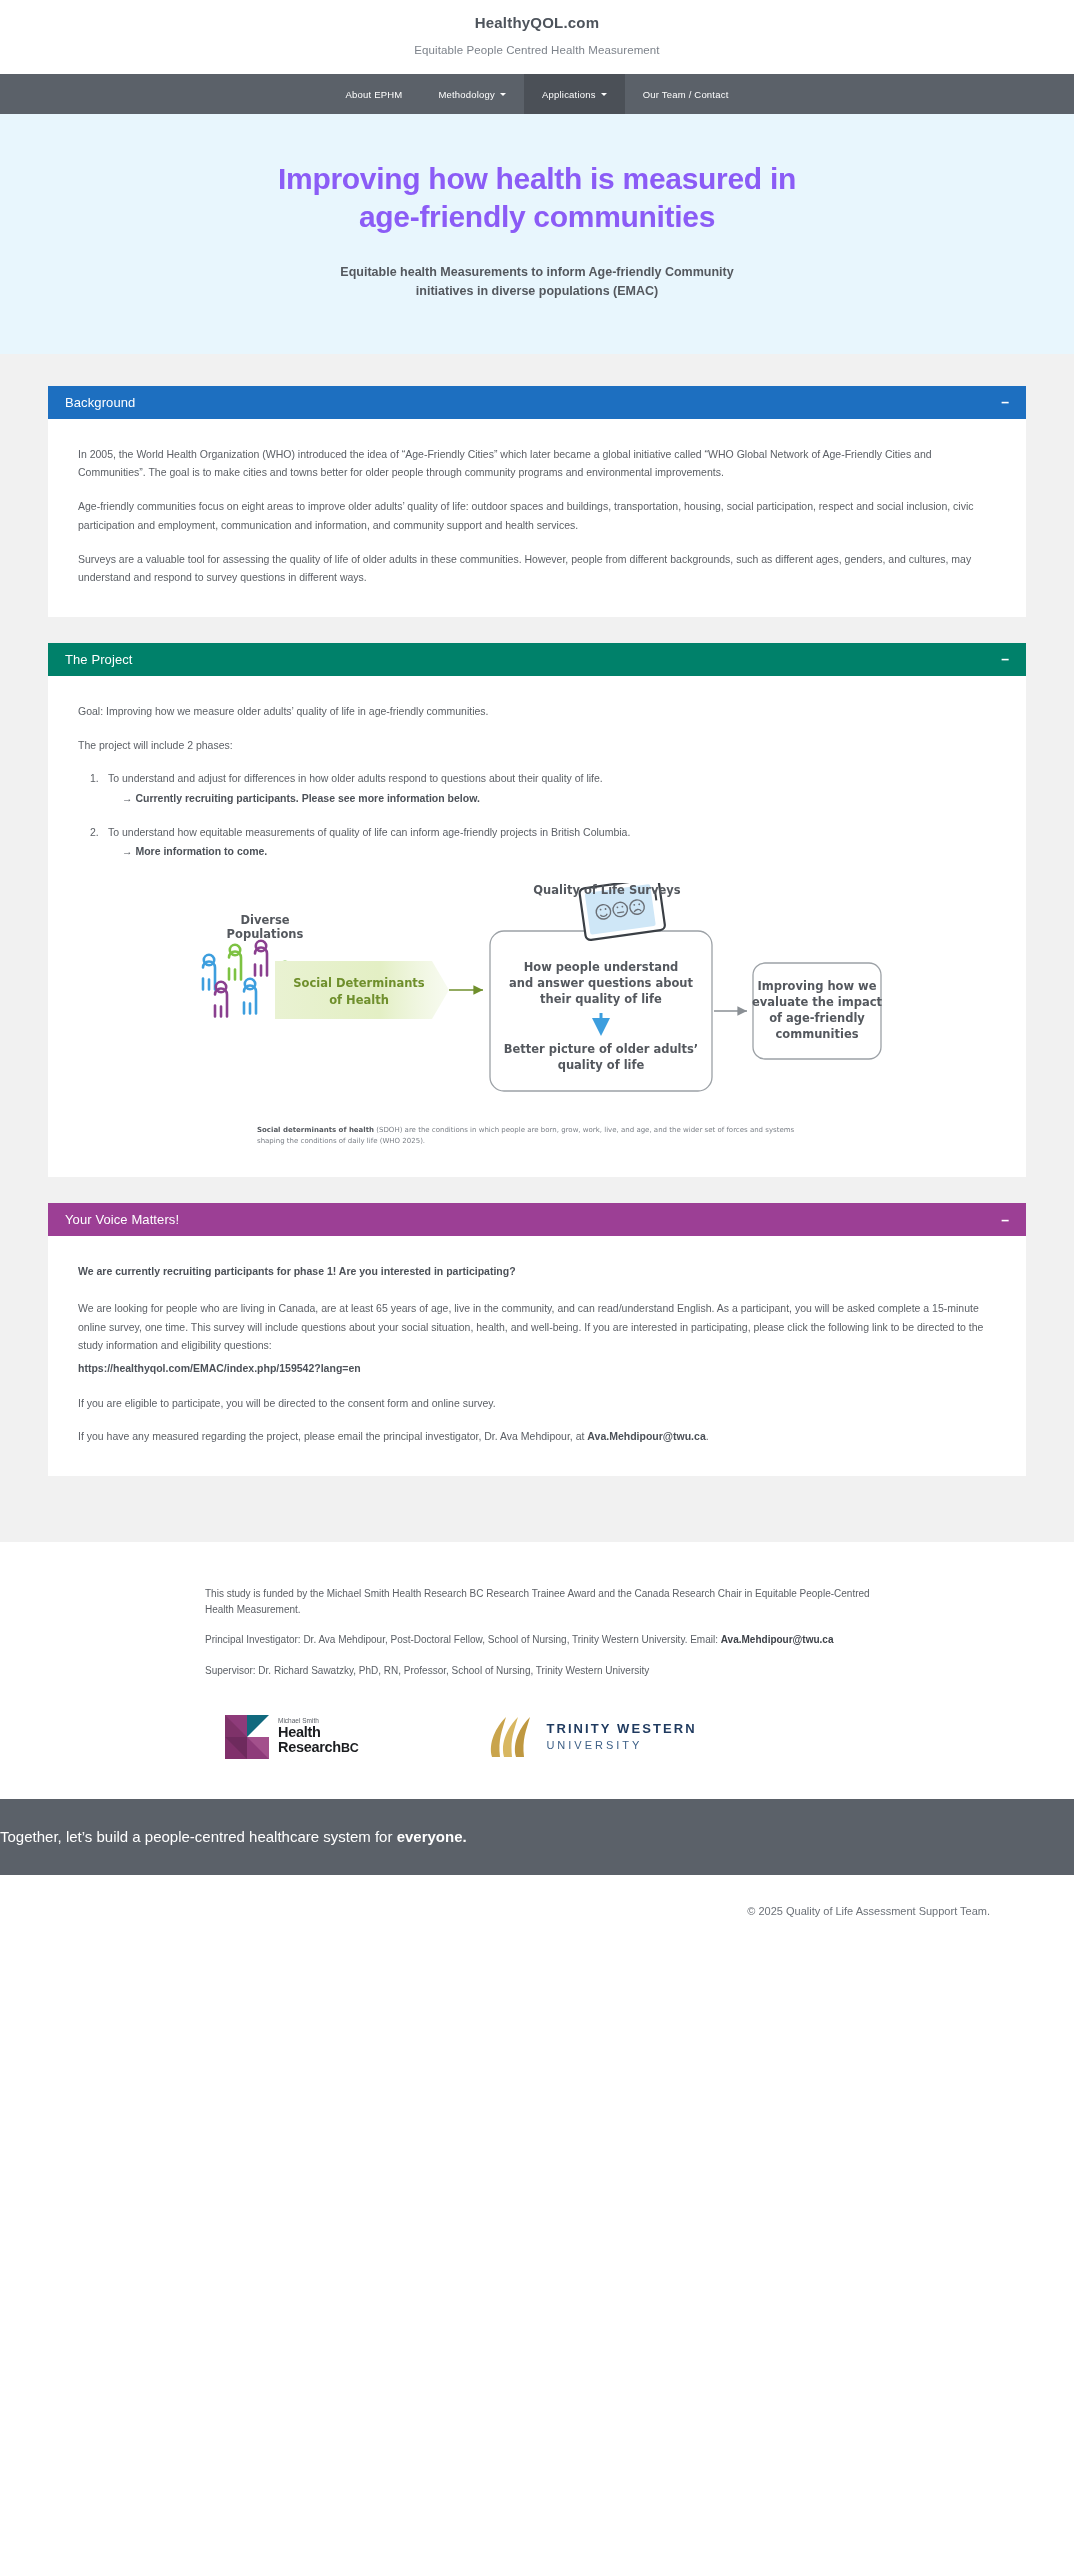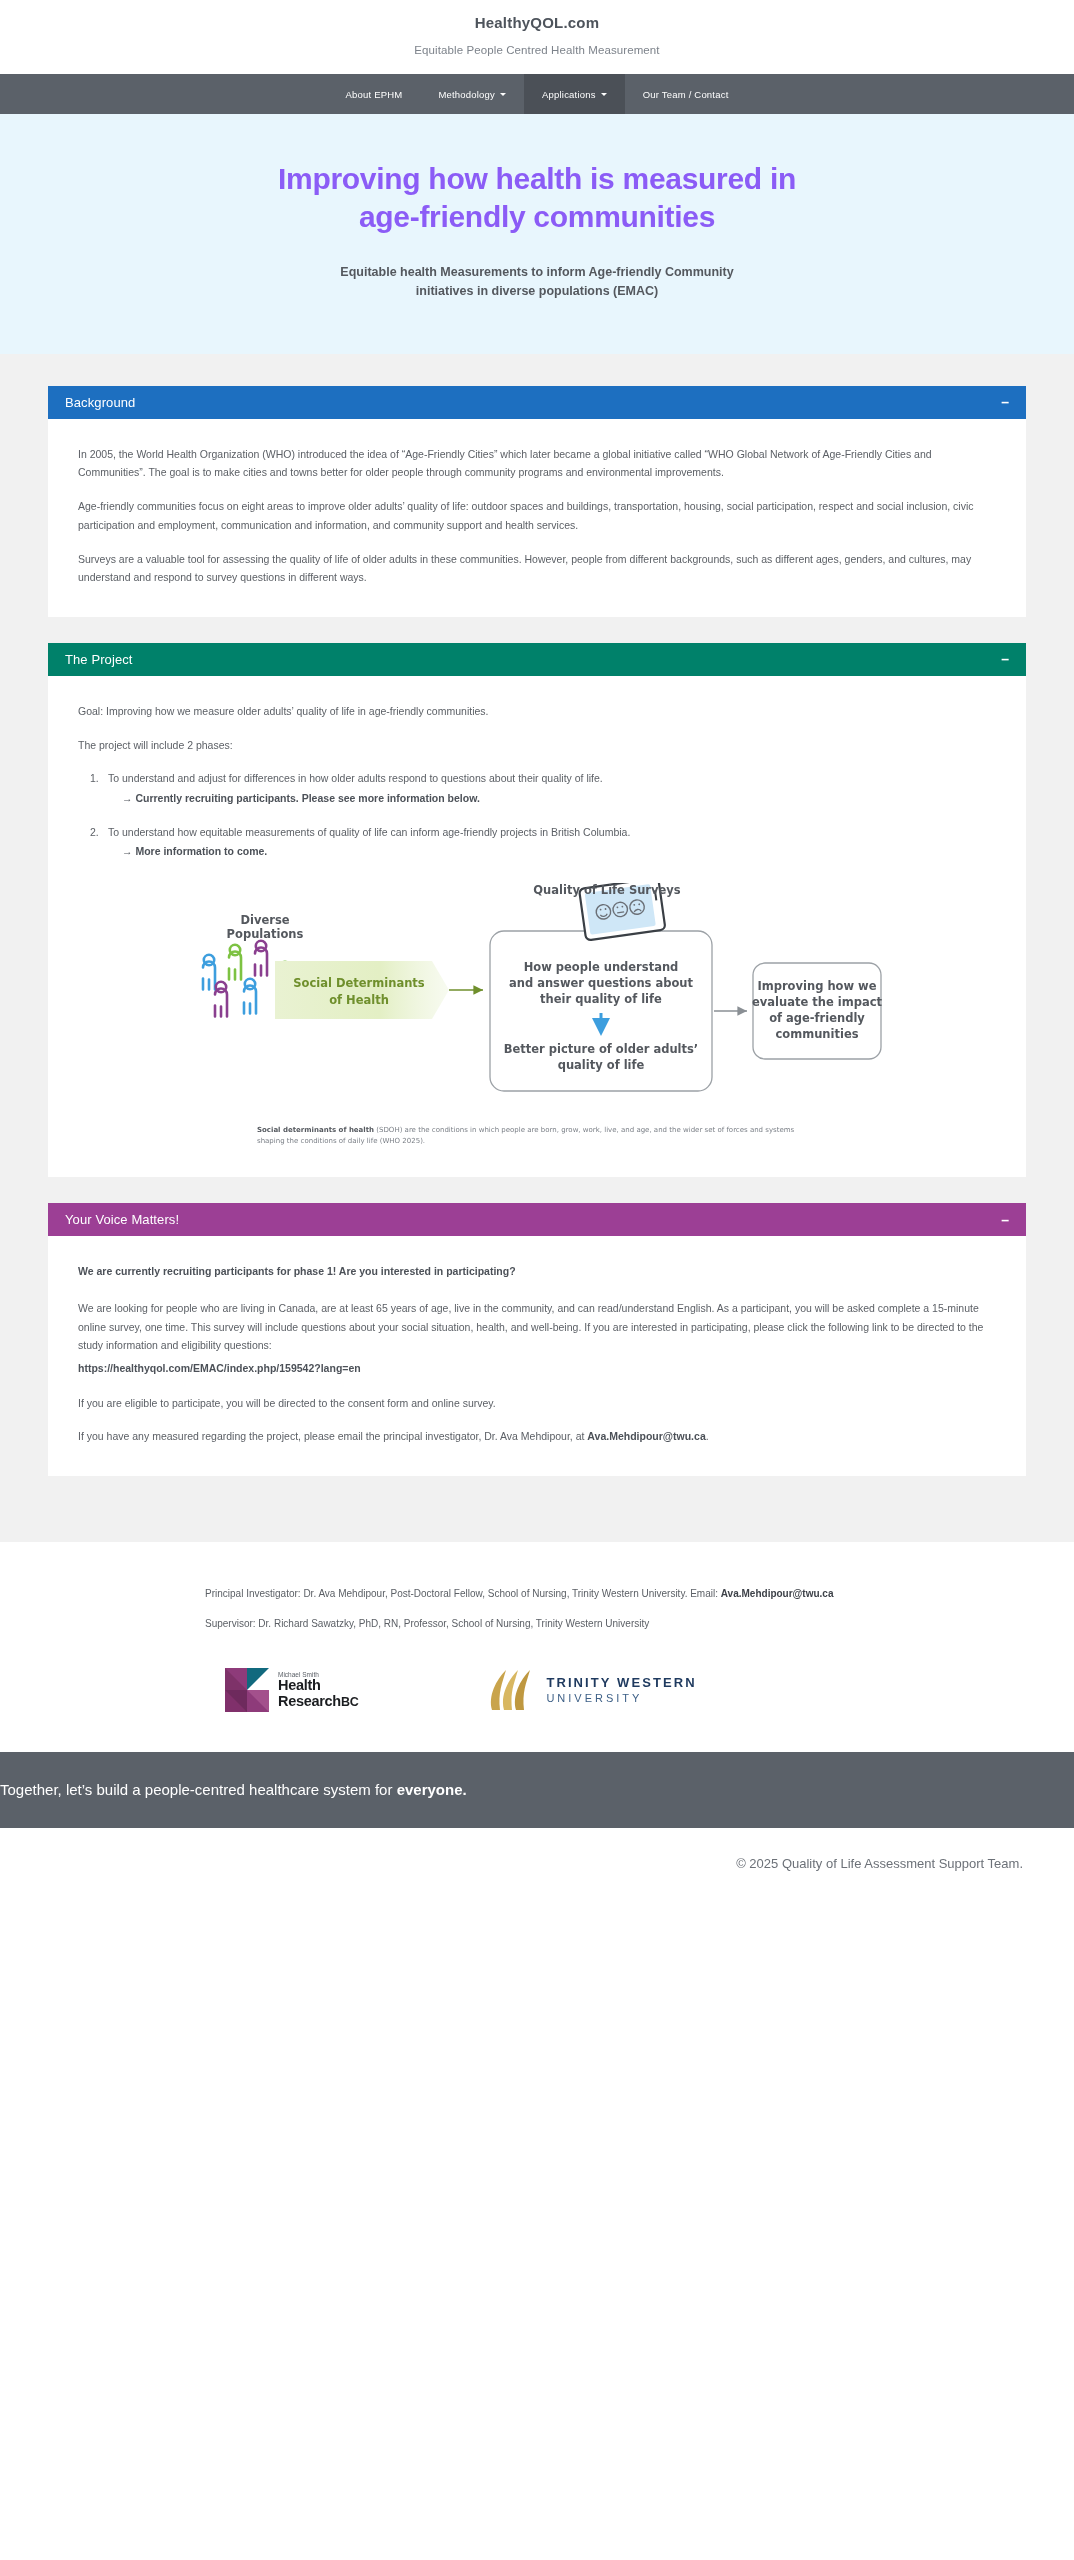--- a/index.html
+++ b/index.html
@@ -85,21 +85,21 @@
   .logo-twu { display:flex; align-items:center; gap:14px;}
   .twu-text .t1 { font-size:13px; letter-spacing:2.1px; color:#1f3a5f; font-weight:bold; line-height:1.25;}
   .twu-text .t2 { font-size:11px; letter-spacing:3.0px; color:#3c5f86; line-height:1.3;}
 
   
   .slogan { background:#5b6169; color:#ffffff; padding: 29px 0 30px; font-size:15px; }
   .slogan b { font-weight:bold; }
 
   
   .copyright { background:#ffffff; padding: 26px 0 22px; text-align:right; }
-  .copyright span { font-size:13px; color:#6c7178; margin-right: 51px; }
+  .copyright span { font-size:11px; color:#6c7178; margin-right: 84px; }
 </style>
 </head>
 <body>
 
 <div class="page">
 
   <div class="brandbar">
     <div class="site-title">HealthyQOL.com</div>
     <div class="site-tagline">Equitable People Centred Health Measurement</div>
   </div>
@@ -279,20 +279,21 @@
           <p>If you are eligible to participate, you will be directed to the consent form and online survey.</p>
           <p><span>If you have any measured regarding the project, please email the principal investigator, Dr. Ava Mehdipour, at </span><b>Ava.Mehdipour@twu.ca</b><span>.</span></p>
         </div>
       </div>
 
     </div>
   </div>
 
   <div class="funding">
     <div class="funding-inner">
+      <p>This study is funded by the Michael Smith Health Research BC Research Trainee Award and the Canada Research Chair in Equitable People-Centred Health Measurement.</p>
       <p><span>Principal Investigator: Dr. Ava Mehdipour, Post-Doctoral Fellow, School of Nursing, Trinity Western University. Email: </span><b>Ava.Mehdipour@twu.ca</b></p>
       <p>Supervisor: Dr. Richard Sawatzky, PhD, RN, Professor, School of Nursing, Trinity Western University</p>
 
       <div class="logos">
 
         <div class="logo-msbc">
           <div class="msbc-mark">
             <svg width="44" height="44" viewBox="0 0 44 44">
               <polygon points="0,0 22,0 22,22 0,22" fill="#8e3b7a"></polygon>
               <polygon points="0,0 22,22 0,22" fill="#7e3269"></polygon>

